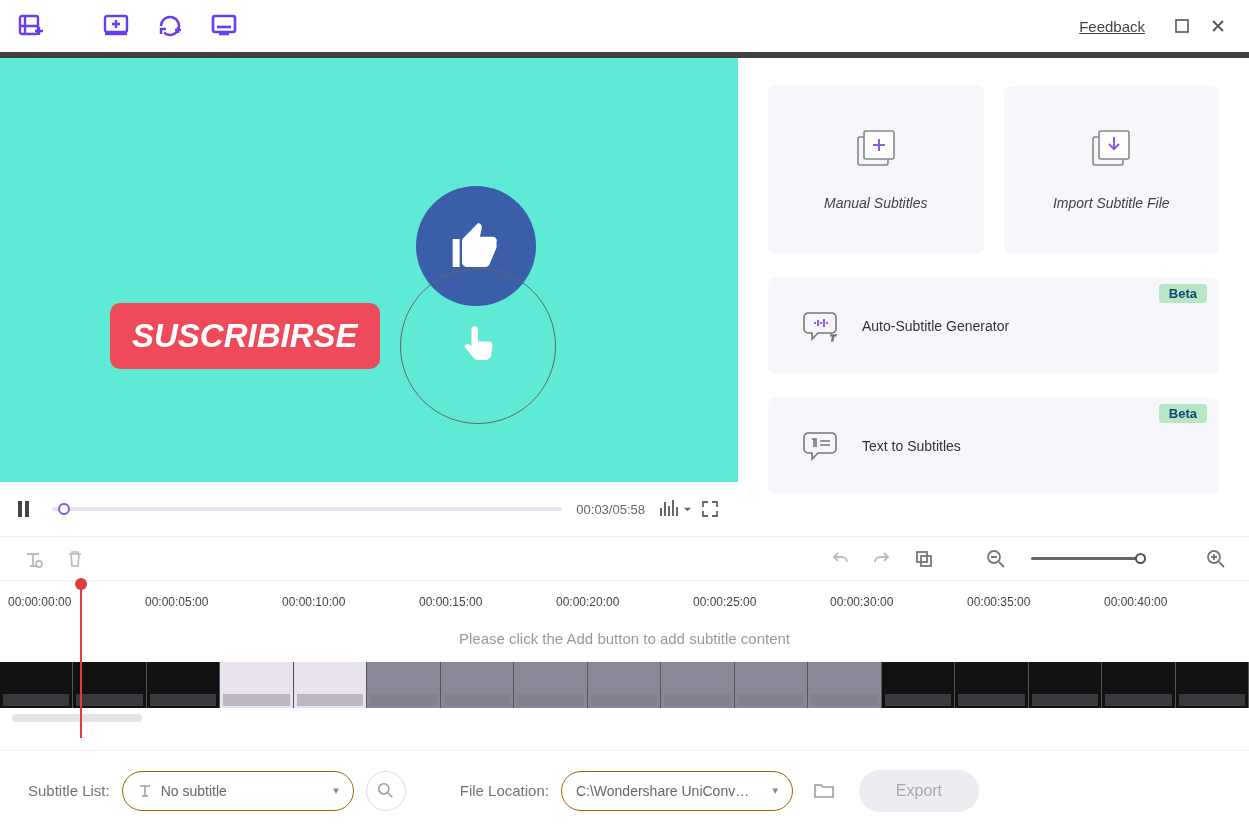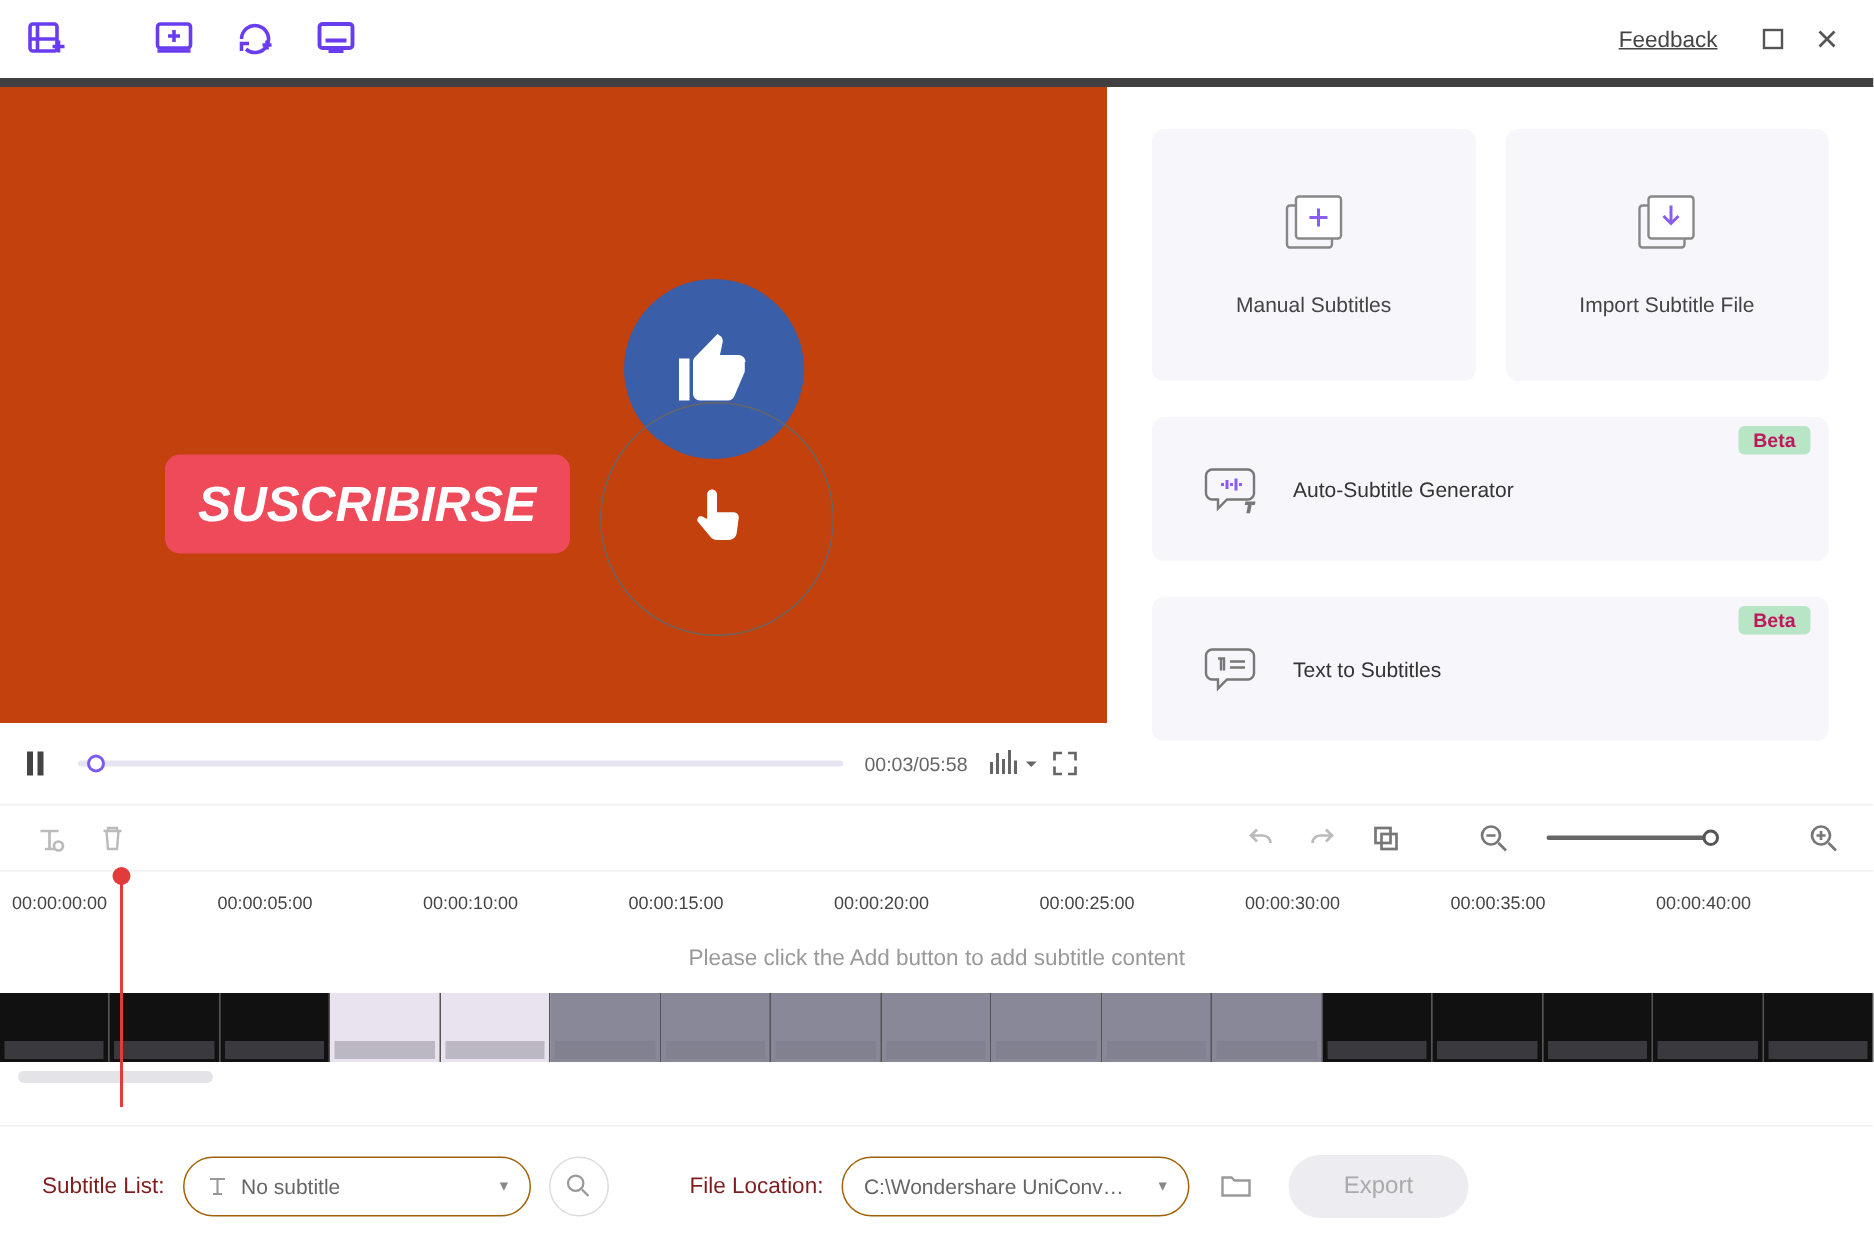--- a/index.html
+++ b/index.html
@@ -20,21 +20,21 @@
   }
   .topbar .tools { display: flex; gap: 28px; }
   .topbar .purple-icon { color: #6a3cf0; font-size: 24px; stroke: #6a3cf0; }
   .topbar .spacer { flex: 1; }
   .feedback { text-decoration: underline; color: #444; font-size: 15px; margin-right: 14px; cursor: pointer; }
   .win-btn { width: 26px; height: 26px; display: flex; align-items: center; justify-content: center; margin-left: 10px; cursor: pointer; stroke: #555; }
 
   .content { display: flex; height: 478px; }
   .preview-col { width: 738px; display: flex; flex-direction: column; }
   .video-preview {
-    height: 424px; background: #c2410c;
+    height: 424px; background: #5eead4;
     position: relative;
     display: flex; align-items: center; justify-content: center;
   }
   .thumb-circle {
     position: absolute; left: 416px; top: 128px;
     width: 120px; height: 120px; border-radius: 60px;
     background: #3b5ea8;
     display: flex; align-items: center; justify-content: center;
   }
   .sub-badge {
@@ -66,36 +66,37 @@
   .side-col { flex: 1; padding: 28px 30px 0 30px; }
   .side-row { display: flex; gap: 20px; }
   .side-card {
     flex: 1; height: 168px;
     background: #f6f6fb;
     border-radius: 8px;
     display: flex; flex-direction: column;
     align-items: center; justify-content: center;
     cursor: pointer;
     color: #444;
+    font-style: italic;
   }
   .side-card .card-icon { margin-bottom: 26px; }
   .side-bar-card {
     margin-top: 24px;
     height: 96px;
     background: #f6f6fb;
     border-radius: 8px;
     display: flex; align-items: center;
     padding: 0 34px;
     position: relative;
     cursor: pointer;
   }
   .side-bar-card .label { margin-left: 22px; color: #333; }
   .beta-badge {
     position: absolute; right: 12px; top: 6px;
-    background: #b7e5c6; color: #be185d;
+    background: #b7e5c6; color: #0c4a6e;
     font-weight: 600; font-size: 13px;
     padding: 2px 10px; border-radius: 4px;
   }
 
   .tool-row {
     height: 44px; display: flex; align-items: center;
     padding: 0 22px; gap: 20px;
     border-top: 1px solid #f0f0f0;
   }
   .tool-row .spacer { flex: 1; }
@@ -126,21 +127,21 @@
   .thumb-cell.dark  { background: #111; }
   .thumb-cell::after{content:''; position:absolute; bottom:2px; left:3px; right:3px; height:12px; background:rgba(120,120,130,0.4);}
   .mini-scroll { height: 10px; margin: 6px 12px; }
   .mini-scroll .track { width: 130px; height: 8px; background: #e3e3e8; border-radius: 4px;}
 
   .footer {
     height: 80px; display: flex; align-items: center;
     padding: 0 28px; gap: 12px;
     border-top: 1px solid #f0f0f0;
   }
-  .footer label { color: #7f1d1d; font-size: 15px; }
+  .footer label { color: #737373; font-size: 15px; }
   .select-box {
     height: 40px; border: 1px solid #a16207; border-radius: 20px;
     display: flex; align-items: center;
     padding: 0 14px; color: #666; cursor: pointer;
     min-width: 178px;
   }
   .select-box.wide { min-width: 232px; }
   .select-box .chev { margin-left: auto; color: #888; font-size: 11px;}
   .circle-btn { width: 40px; height: 40px; border: 1px solid #ddd; border-radius: 20px; display:flex; align-items:center; justify-content:center; cursor:pointer; color:#888;}
   .export-btn {

